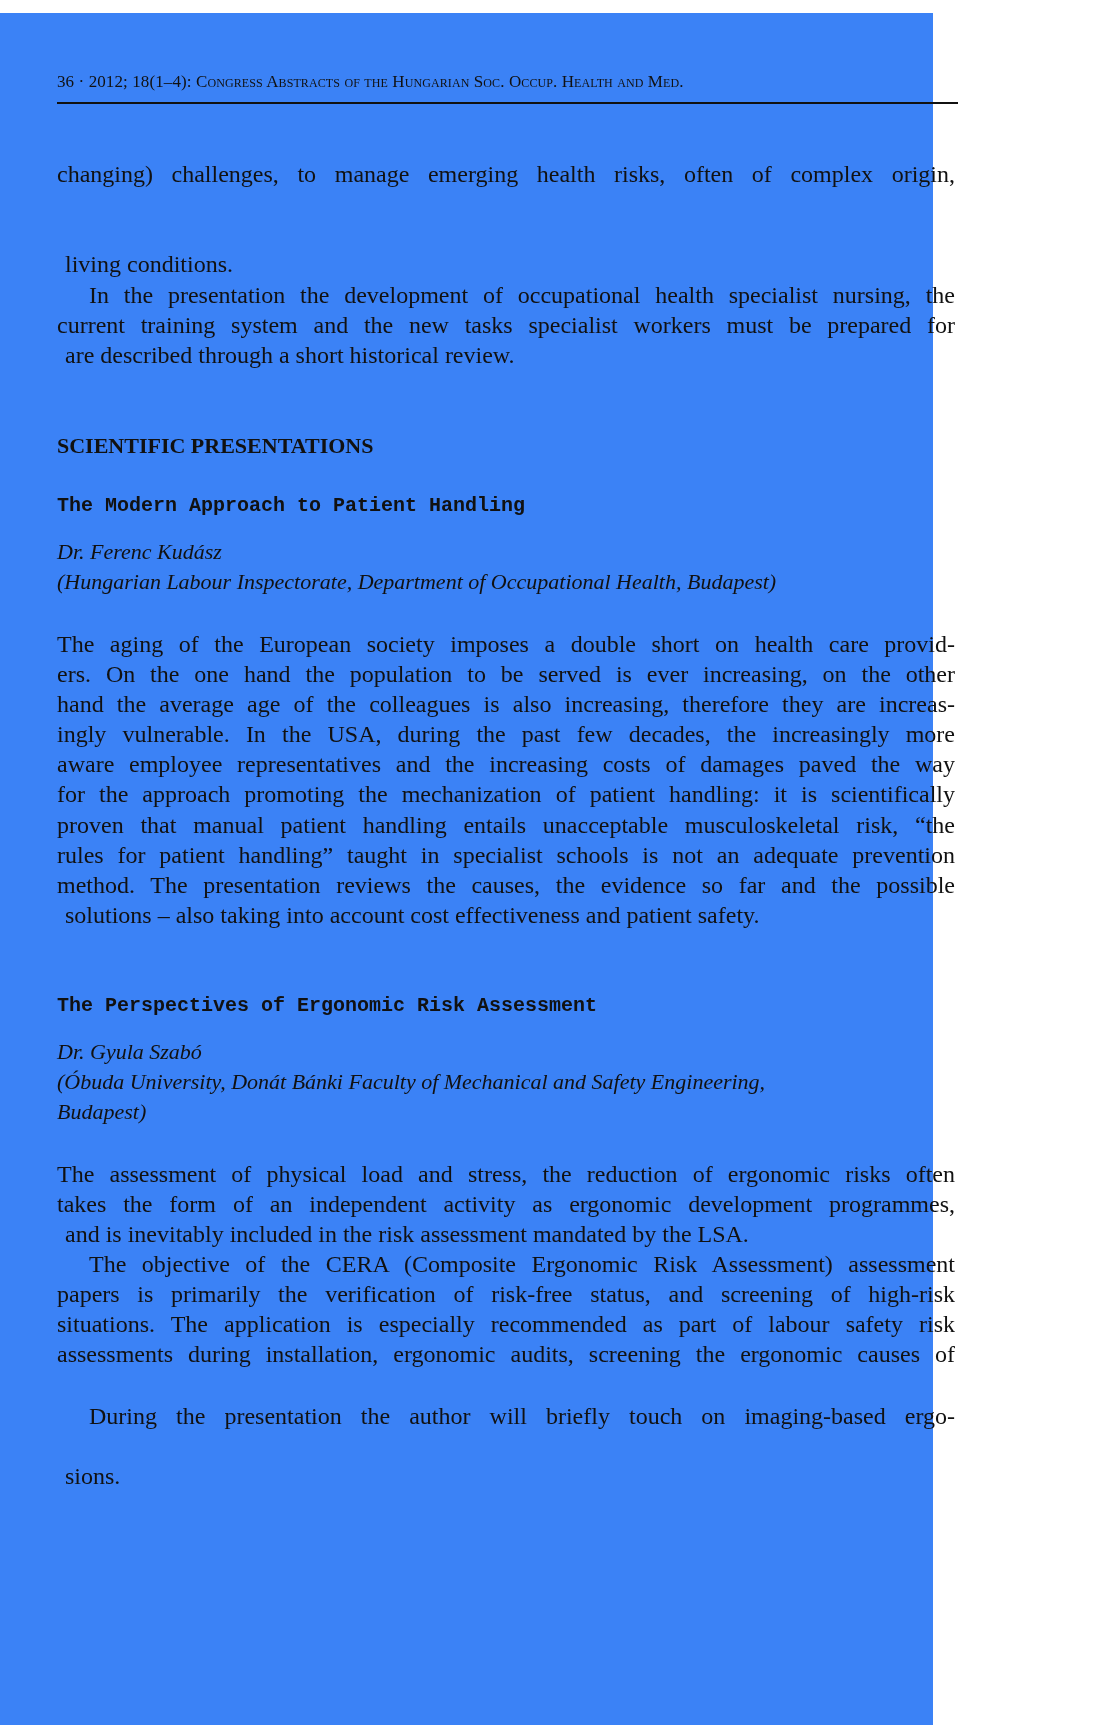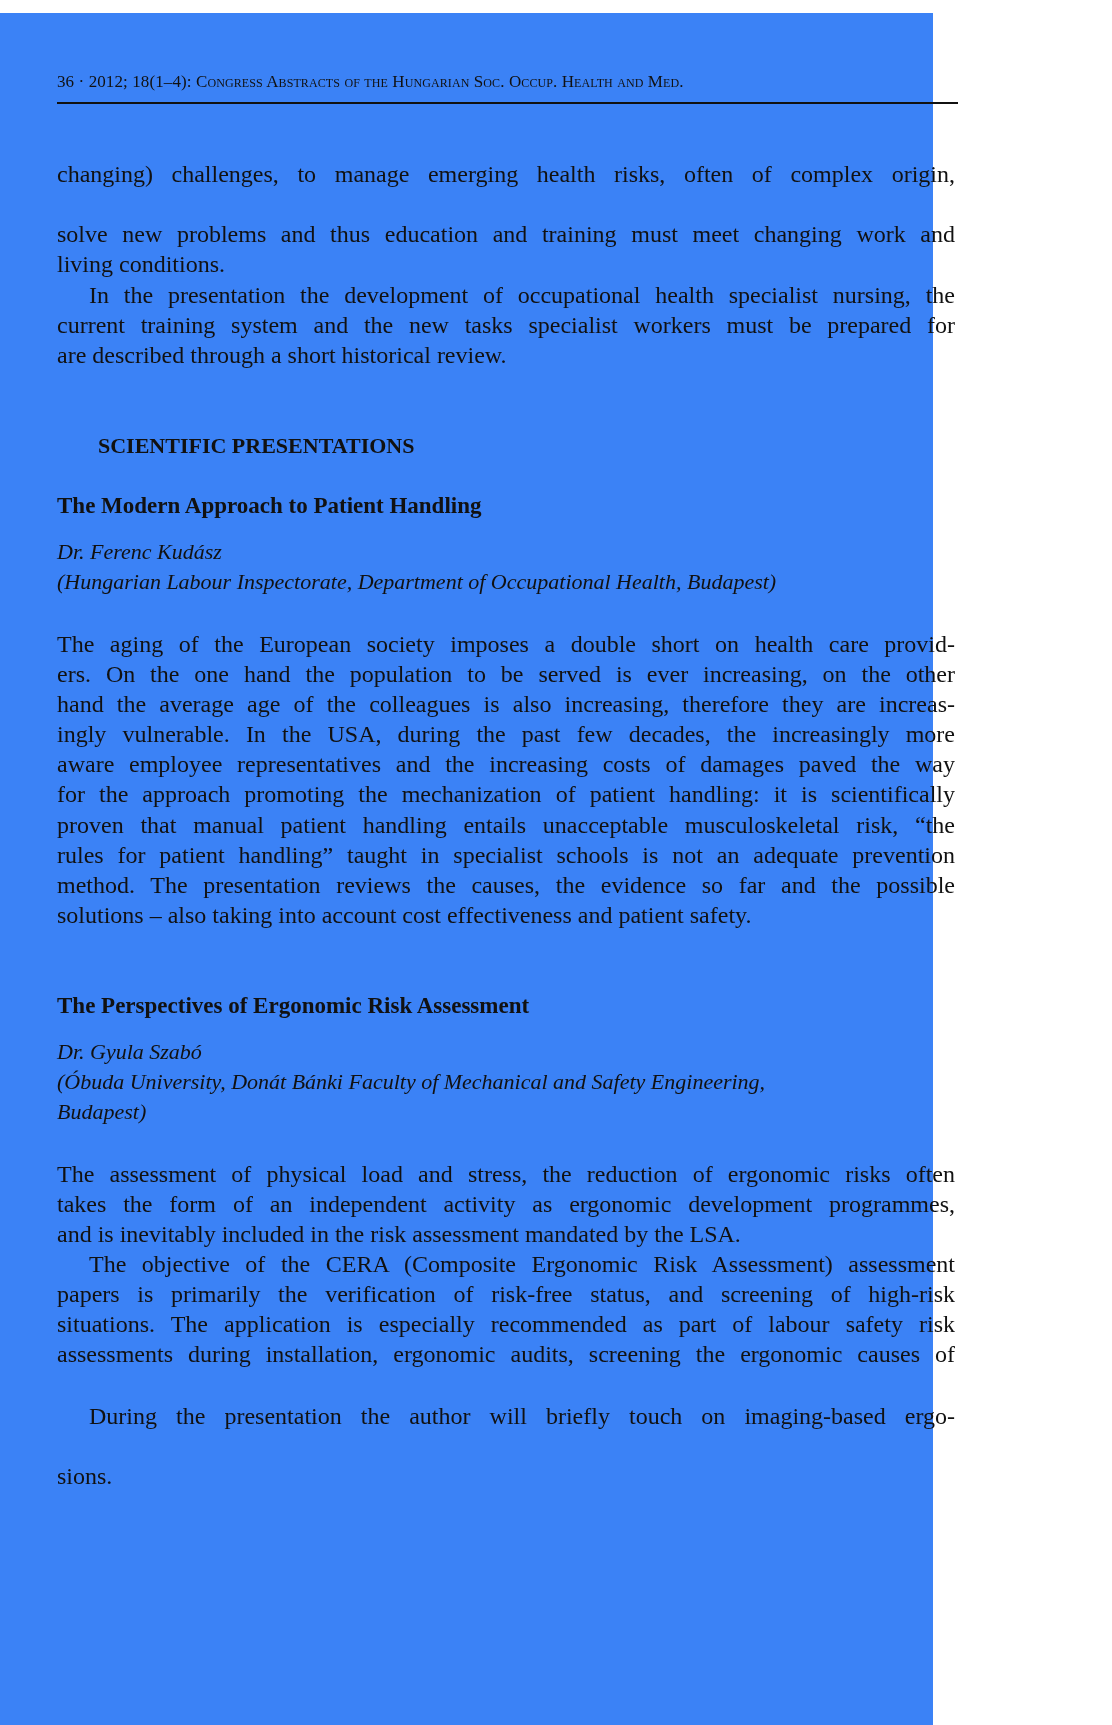--- a/index.html
+++ b/index.html
@@ -2,36 +2,35 @@
 <html><head>
 <meta charset="utf-8">
 <style>
   html, body { margin: 0; padding: 0; background: #ffffff; }
   body { width: 1112px; height: 1725px; position: relative; overflow: hidden; }
   .page { position: absolute; left: 0; top: 13px; width: 933px; height: 1725px; background: #3b82f6; color: #111; font-family: "Liberation Serif", serif; }
   .running-head { position: absolute; left: 57px; top: 59px; width: 898px; font-size: 17px; letter-spacing: 0.1px; white-space: nowrap; }
   .running-head .sc { font-variant: small-caps; }
   .rule { position: absolute; left: 57px; top: 89px; width: 901px; height: 2px; background: #111; }
   .ln { position: absolute; left: 57px; width: 898px; font-size: 24px; line-height: 30px; white-space: nowrap; text-align: justify; text-align-last: justify; }
-  .ln.last { text-align-last: left; }
+  .ln.last { text-align-last: left; margin-left: 8px; }
   .ln.indent { padding-left: 32px; width: 866px; }
-  .sec { position: absolute; left: 57px; font-size: 22px; font-weight: bold; line-height: 30px; white-space: nowrap; margin-left: 41px; }
-  .title { position: absolute; left: 57px; font-size: 23px; font-weight: bold; line-height: 30px; white-space: nowrap; }
+  .sec { position: absolute; left: 57px; font-size: 22px; font-weight: bold; line-height: 30px; white-space: nowrap; }
+  .title { position: absolute; left: 57px; font-size: 20px; font-weight: bold; line-height: 30px; white-space: nowrap; font-family: Liberation Mono, monospace; }
   .it { position: absolute; left: 57px; font-size: 22px; font-style: italic; line-height: 30px; white-space: nowrap; }
 </style>
 </head>
 <body>
 
 <div class="page">
 
   <div class="running-head"><span>36</span> <span>· 2012; 18(1–4): </span><span class="sc">Congress Abstracts of the Hungarian Soc. Occup. Health and Med.</span></div>
   <div class="rule"></div>
 
   <div class="ln" style="top:146px">changing) challenges, to manage emerging health risks, often of complex origin,</div>
-  <div class="ln" style="top:206px">solve new problems and thus education and training must meet changing work and</div>
   <div class="ln last" style="top:236px">living conditions.</div>
   <div class="ln indent" style="top:267px">In the presentation the development of occupational health specialist nursing, the</div>
   <div class="ln" style="top:297px">current training system and the new tasks specialist workers must be prepared for</div>
   <div class="ln last" style="top:327px">are described through a short historical review.</div>
 
   <div class="sec" style="top:418px">SCIENTIFIC PRESENTATIONS</div>
 
   <div class="title" style="top:478px">The Modern Approach to Patient Handling</div>
   <div class="it" style="top:524px">Dr. Ferenc Kudász</div>
   <div class="it" style="top:554px">(Hungarian Labour Inspectorate, Department of Occupational Health, Budapest)</div>

